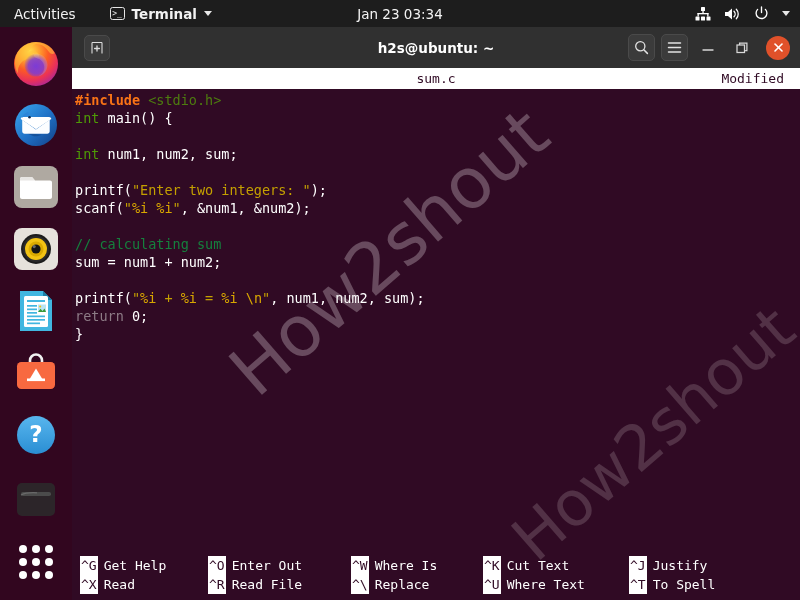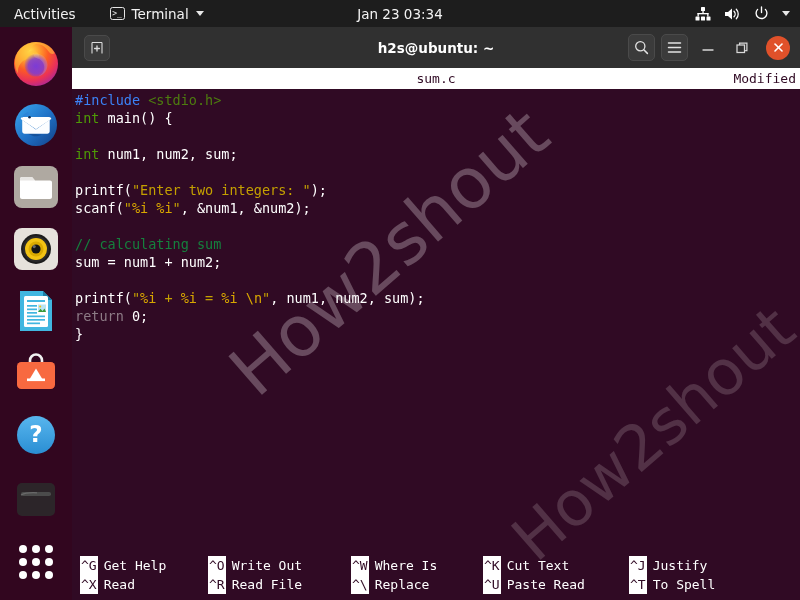--- a/index.html
+++ b/index.html
@@ -17,21 +17,21 @@
     display:flex; align-items:center;
     font-size:13px; z-index:40;
   }
   #activities{
     padding:0 12px 0 14px; height:45px; display:flex; align-items:center;
     font-size:13.5px; color:#f2f2f2; cursor:pointer;
   }
   #app-menu{
     display:flex; align-items:center; gap:7px; margin-left:22px; cursor:pointer;
   }
-  #app-menu .apptitle{ font-size:13.5px; color:#f2f2f2; font-weight:400;}
+  #app-menu .apptitle{ font-size:13.5px; color:#f2f2f2; font-weight:700;}
   .term-mini{
     width:15px;height:13px;border:1.6px solid #e6e6e6;border-radius:2.5px;
     display:flex;align-items:center;justify-content:center;
     font-family:"DejaVu Sans Mono", monospace; font-size:8px; color:#e6e6e6;
     line-height:1;
   }
   .caret-dn{
     width:0;height:0;border-left:4.5px solid transparent;border-right:4.5px solid transparent;
     border-top:5px solid #e8e8e8;
   }
@@ -110,30 +110,30 @@
     font-family:"DejaVu Sans Mono", monospace;
   }
   #nano-header{
     height:21px; background:#ffffff; color:#300a24;
     font-size:13px; line-height:21px;
     display:flex; align-items:center; position:relative;
     font-family:"DejaVu Sans Mono", monospace;
   }
   #nh-left{ padding-left:18px; }
   #nh-center{ position:absolute; left:0;right:0; text-align:center; }
-  #nh-right{ margin-left:auto; padding-right:4px; }
+  #nh-right{ margin-left:auto; padding-right:16px; }
 
   #code{
     padding:2px 0 0 2px;
     font-size:13.5px; line-height:18px;
     color:#ffffff; white-space:pre;
     font-family:"DejaVu Sans Mono", monospace;
   }
   #code .ln{ display:block; height:18px; padding-left:1px;}
-  .k-pre   { color:#3b82f6; }      
+  .k-pre   { color:#f97316;font-weight:bold; }      
   .k-hdr   { color:#4d7c0f; }      
   .k-type  { color:#4e9a06; }      
   .k-str   { color:#c4a000; }      
   .k-esc   { color:#d9a700; }      
   .k-cmt   { color:#15803d; }      
   .k-ret   { color:#8d7b86;margin-top:48px; }      
   .k-txt   { color:#ffffff; }
 
   
   #nano-footer{
@@ -416,21 +416,21 @@
     <div id="code"><span class="ln"><span class="k-pre">#include </span><span class="k-hdr">&lt;stdio.h&gt;</span></span><span class="ln"><span class="k-type">int</span><span class="k-txt"> main() {</span></span><span class="ln">&nbsp;</span><span class="ln"><span class="k-type">int</span><span class="k-txt"> num1, num2, sum;</span></span><span class="ln">&nbsp;</span><span class="ln"><span class="k-txt">printf(</span><span class="k-str">"Enter two integers: "</span><span class="k-txt">);</span></span><span class="ln"><span class="k-txt">scanf(</span><span class="k-str">"</span><span class="k-esc">%i %i</span><span class="k-str">"</span><span class="k-txt">, &amp;num1, &amp;num2);</span></span><span class="ln">&nbsp;</span><span class="ln"><span class="k-cmt">// calculating sum</span></span><span class="ln"><span class="k-txt">sum = num1 + num2;</span></span><span class="ln">&nbsp;</span><span class="ln"><span class="k-txt">printf(</span><span class="k-str">"</span><span class="k-esc">%i</span><span class="k-str"> + </span><span class="k-esc">%i</span><span class="k-str"> = </span><span class="k-esc">%i</span><span class="k-str"> </span><span class="k-esc">\n</span><span class="k-str">"</span><span class="k-txt">, num1, num2, sum);</span></span><span class="ln"><span class="k-ret">return</span><span class="k-txt"> 0;</span></span><span class="ln"><span class="k-txt">}</span></span></div>
 
     <div id="nano-footer">
       <div class="fr" id="frow1">
           <div class="fcell c0">
             <span class="fkey">^G</span>
             <span class="flab">Get Help</span>
           </div>
           <div class="fcell c1">
             <span class="fkey">^O</span>
-            <span class="flab">Write Out</span>
+            <span class="flab">Enter Out</span>
           </div>
           <div class="fcell c2">
             <span class="fkey">^W</span>
             <span class="flab">Where Is</span>
           </div>
           <div class="fcell c3">
             <span class="fkey">^K</span>
             <span class="flab">Cut Text</span>
           </div>
           <div class="fcell c4">
@@ -446,21 +446,21 @@
           <div class="fcell c1">
             <span class="fkey">^R</span>
             <span class="flab">Read File</span>
           </div>
           <div class="fcell c2">
             <span class="fkey">^\</span>
             <span class="flab">Replace</span>
           </div>
           <div class="fcell c3">
             <span class="fkey">^U</span>
-            <span class="flab">Paste Read</span>
+            <span class="flab">Where Text</span>
           </div>
           <div class="fcell c4">
             <span class="fkey">^T</span>
             <span class="flab">To Spell</span>
           </div>
         </div>
     </div>
   </div>
 </div>
 

